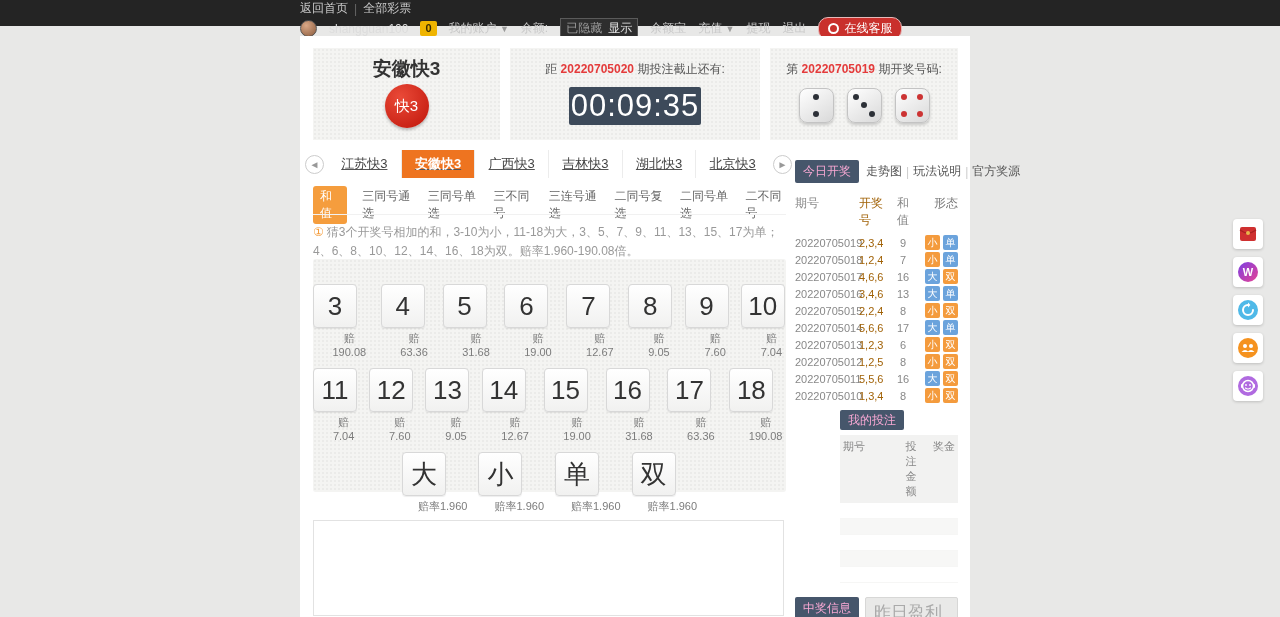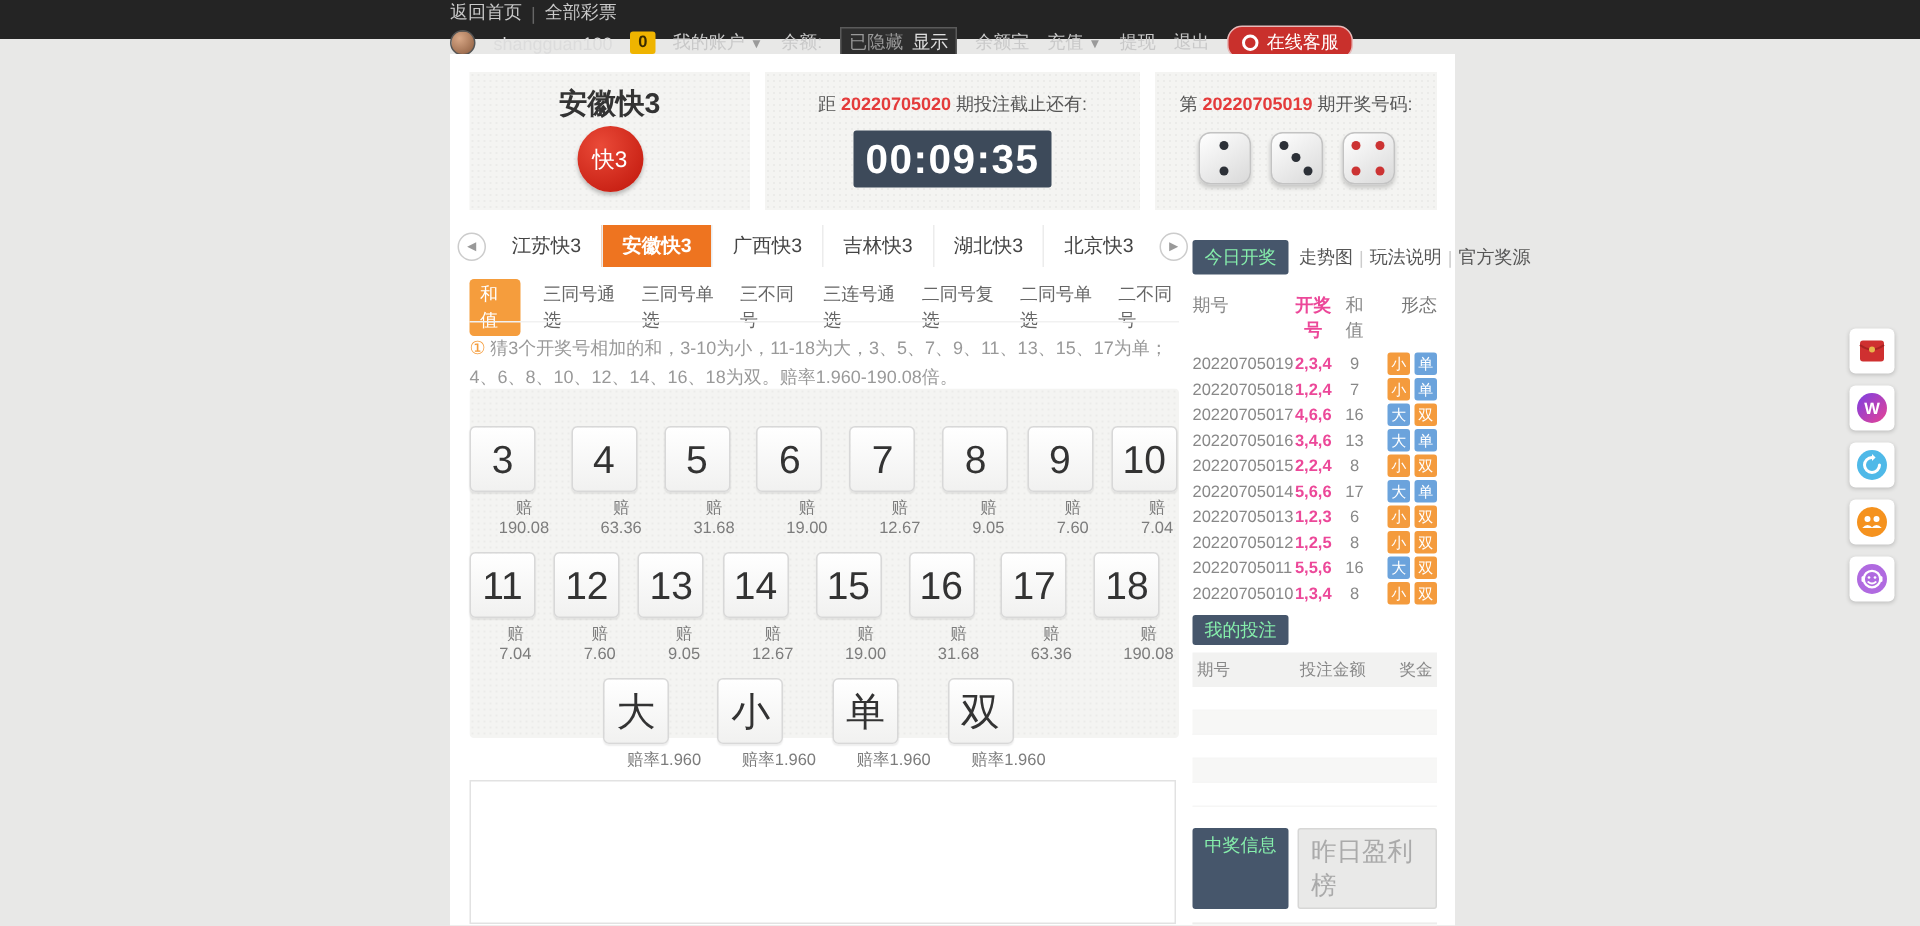--- a/index.html
+++ b/index.html
@@ -33,36 +33,36 @@
   .hbox2 { width:250px; }
   .hbox3 { width:188px; }
   .lottery-title { font-size:19px; font-weight:bold; color:#333; margin-top:8px; }
   .logo { width:44px; height:44px; border-radius:50%; margin-top:2px;
           background:radial-gradient(circle at 35% 30%, #ea4a38, #bf150a);
           color:#fff; font-weight:normal; font-size:15px; display:flex; align-items:center; justify-content:center;
           box-shadow:0 2px 3px rgba(0,0,0,.25); }
   .issue-line { font-size:12px; color:#555; margin-top:13px; }
   .issue-red { color:#e43b3b; font-weight:bold; }
   .countdown { margin-top:9px; width:132px; height:38px; background:#3d4a5a; border-radius:2px;
-               color:#fff; font-size:27px; font-weight:bold; letter-spacing:1px;
+               color:#fff; font-size:31px; font-weight:normal; letter-spacing:1px;
                display:flex; align-items:center; justify-content:center; }
   .dice-row { display:flex; gap:13px; margin-top:10px; }
   .die { width:35px; height:35px; border-radius:8px; border:1px solid #c3c3c3;
          background:linear-gradient(145deg,#ffffff,#d9d9d9); box-shadow:0 2px 3px rgba(0,0,0,.18);
          display:grid; grid-template-columns:repeat(3,1fr); grid-template-rows:repeat(3,1fr); padding:4px; }
   .die i { width:6px; height:6px; border-radius:50%; background:currentColor; place-self:center; visibility:hidden; }
   .die.black { color:#2c3037; } .die.red { color:#c33; }
   .f2 i:nth-child(2), .f2 i:nth-child(8) { visibility:visible; }
   .f3 i:nth-child(1), .f3 i:nth-child(5), .f3 i:nth-child(9) { visibility:visible; }
   .f4 i:nth-child(1), .f4 i:nth-child(3), .f4 i:nth-child(7), .f4 i:nth-child(9) { visibility:visible; }
   
   .tabstrip { position:absolute; top:114px; left:5px; width:487px; height:28px; display:flex; align-items:center; }
   .arrow-btn { width:19px; height:19px; border-radius:50%; border:1px solid #ccc; background:#fff; color:#999;
                font-size:10px; display:flex; align-items:center; justify-content:center; cursor:pointer; flex:none; }
-  .tabs-list { flex:1; display:flex; height:28px; margin:0 4px; }
+  .tabs-list { flex:1; display:flex; height:28px; margin:0 4px;text-decoration:underline; }
   .tab { flex:1; display:flex; align-items:center; justify-content:center; font-size:13px; color:#444;
          border-left:1px solid #ececec; cursor:pointer; }
   .tab:first-child { border-left:none; }
   .tab.active { background:#ee7420; color:#fff; font-weight:bold; }
   
   .subtabs { position:absolute; top:150px; left:13px; width:473px; display:flex; gap:15px; align-items:center; font-size:12px; color:#666; }
   .subtab { cursor:pointer; }
   .subtab.active { background:#f59d3d; color:#fff; padding:2px 7px; border-radius:3px; }
   
   .info { position:absolute; top:178px; left:13px; width:473px; border-top:1px solid #f1f1f1; padding-top:8px;
@@ -75,35 +75,35 @@
   .bet-cell { cursor:pointer; }
   .bet-num { width:44px; height:44px; background:linear-gradient(#ffffff,#f1f1f0); border:1px solid #d8d8d8; border-radius:4px;
              font-size:26px; color:#333; display:flex; align-items:center; justify-content:center;
              box-shadow:0 1px 1px rgba(0,0,0,.07); }
   .bet-odds { font-size:11px; color:#7c7c7c; text-align:center; margin-top:3px;padding-left:16px; }
   
   .slip { position:absolute; top:484px; left:13px; width:471px; height:96px; background:#fff; border:1px solid #e2e2e2; }
   
   .rpanel { position:absolute; left:495px; top:124px; width:163px; }
   .rtabs { display:flex; align-items:center; gap:7px; font-size:12px; }
-  .btn-dark { background:#46566b; color:#86efac; padding:3px 8px; border-radius:2px; font-size:12px; cursor:pointer; white-space:nowrap; }
+  .btn-dark { background:#46566b; color:#f9a8d4; padding:3px 8px; border-radius:2px; font-size:12px; cursor:pointer; white-space:nowrap; }
   .rlinks { display:flex; align-items:center; gap:4px; color:#555; }
   .rlink { cursor:pointer; white-space:nowrap; }
   .rlink-sep { color:#ccc; }
   .rtable { margin-top:9px; font-size:11px; }
   .rt-head { display:flex; color:#777; padding:3px 0 5px 0; font-size:12px; }
   .rrow { display:flex; align-items:center; height:17px; }
   .c-issue { width:64px; color:#888; }
-  .c-nums { width:33px; text-align:center; color:#ec4899;font-weight:bold; }
+  .c-nums { width:33px; text-align:left; color:#a16207; }
   .c-sum { width:22px; text-align:center; color:#888; }
   .c-tags { flex:1; display:flex; gap:3px; justify-content:flex-end; }
   .tag { width:15px; height:15px; border-radius:2px; color:#fff; font-size:10px; font-style:normal;
          display:flex; align-items:center; justify-content:center; }
   .tag.orange { background:#f49b3d; } .tag.blue { background:#6ba3dc; }
-  .mybets { margin-top:8px; }
+  .mybets { margin-top:8px;margin-left:45px; }
   .mb-head { margin-top:6px; display:flex; background:#f2f2f1; color:#888; font-size:11px; padding:4px 3px; }
   .mb-c1 { width:58px; } .mb-c2 { flex:1; text-align:center; } .mb-c3 { width:34px; text-align:right; }
   .mb-row { height:16px; border-bottom:1px solid #f6f6f5; }
   .mb-row:nth-child(even) { background:#f7f7f6; }
   .more { text-align:right; font-size:11px; color:#555; padding:5px 2px; cursor:pointer; }
   .win-btns { display:flex; gap:6px; margin-top:14px; }
   .btn-light { background:#e9e9e8; color:#aaa; border:1px solid #d7d7d6; padding:3px 8px; border-radius:2px; font-size:17px; cursor:pointer; }
   .win-sub { margin-top:9px; background:#f7f7f6; border-top:1px solid #ededec; border-bottom:1px solid #ededec;
              text-align:center; font-size:11px; color:#666; padding:4px 0; }
   

